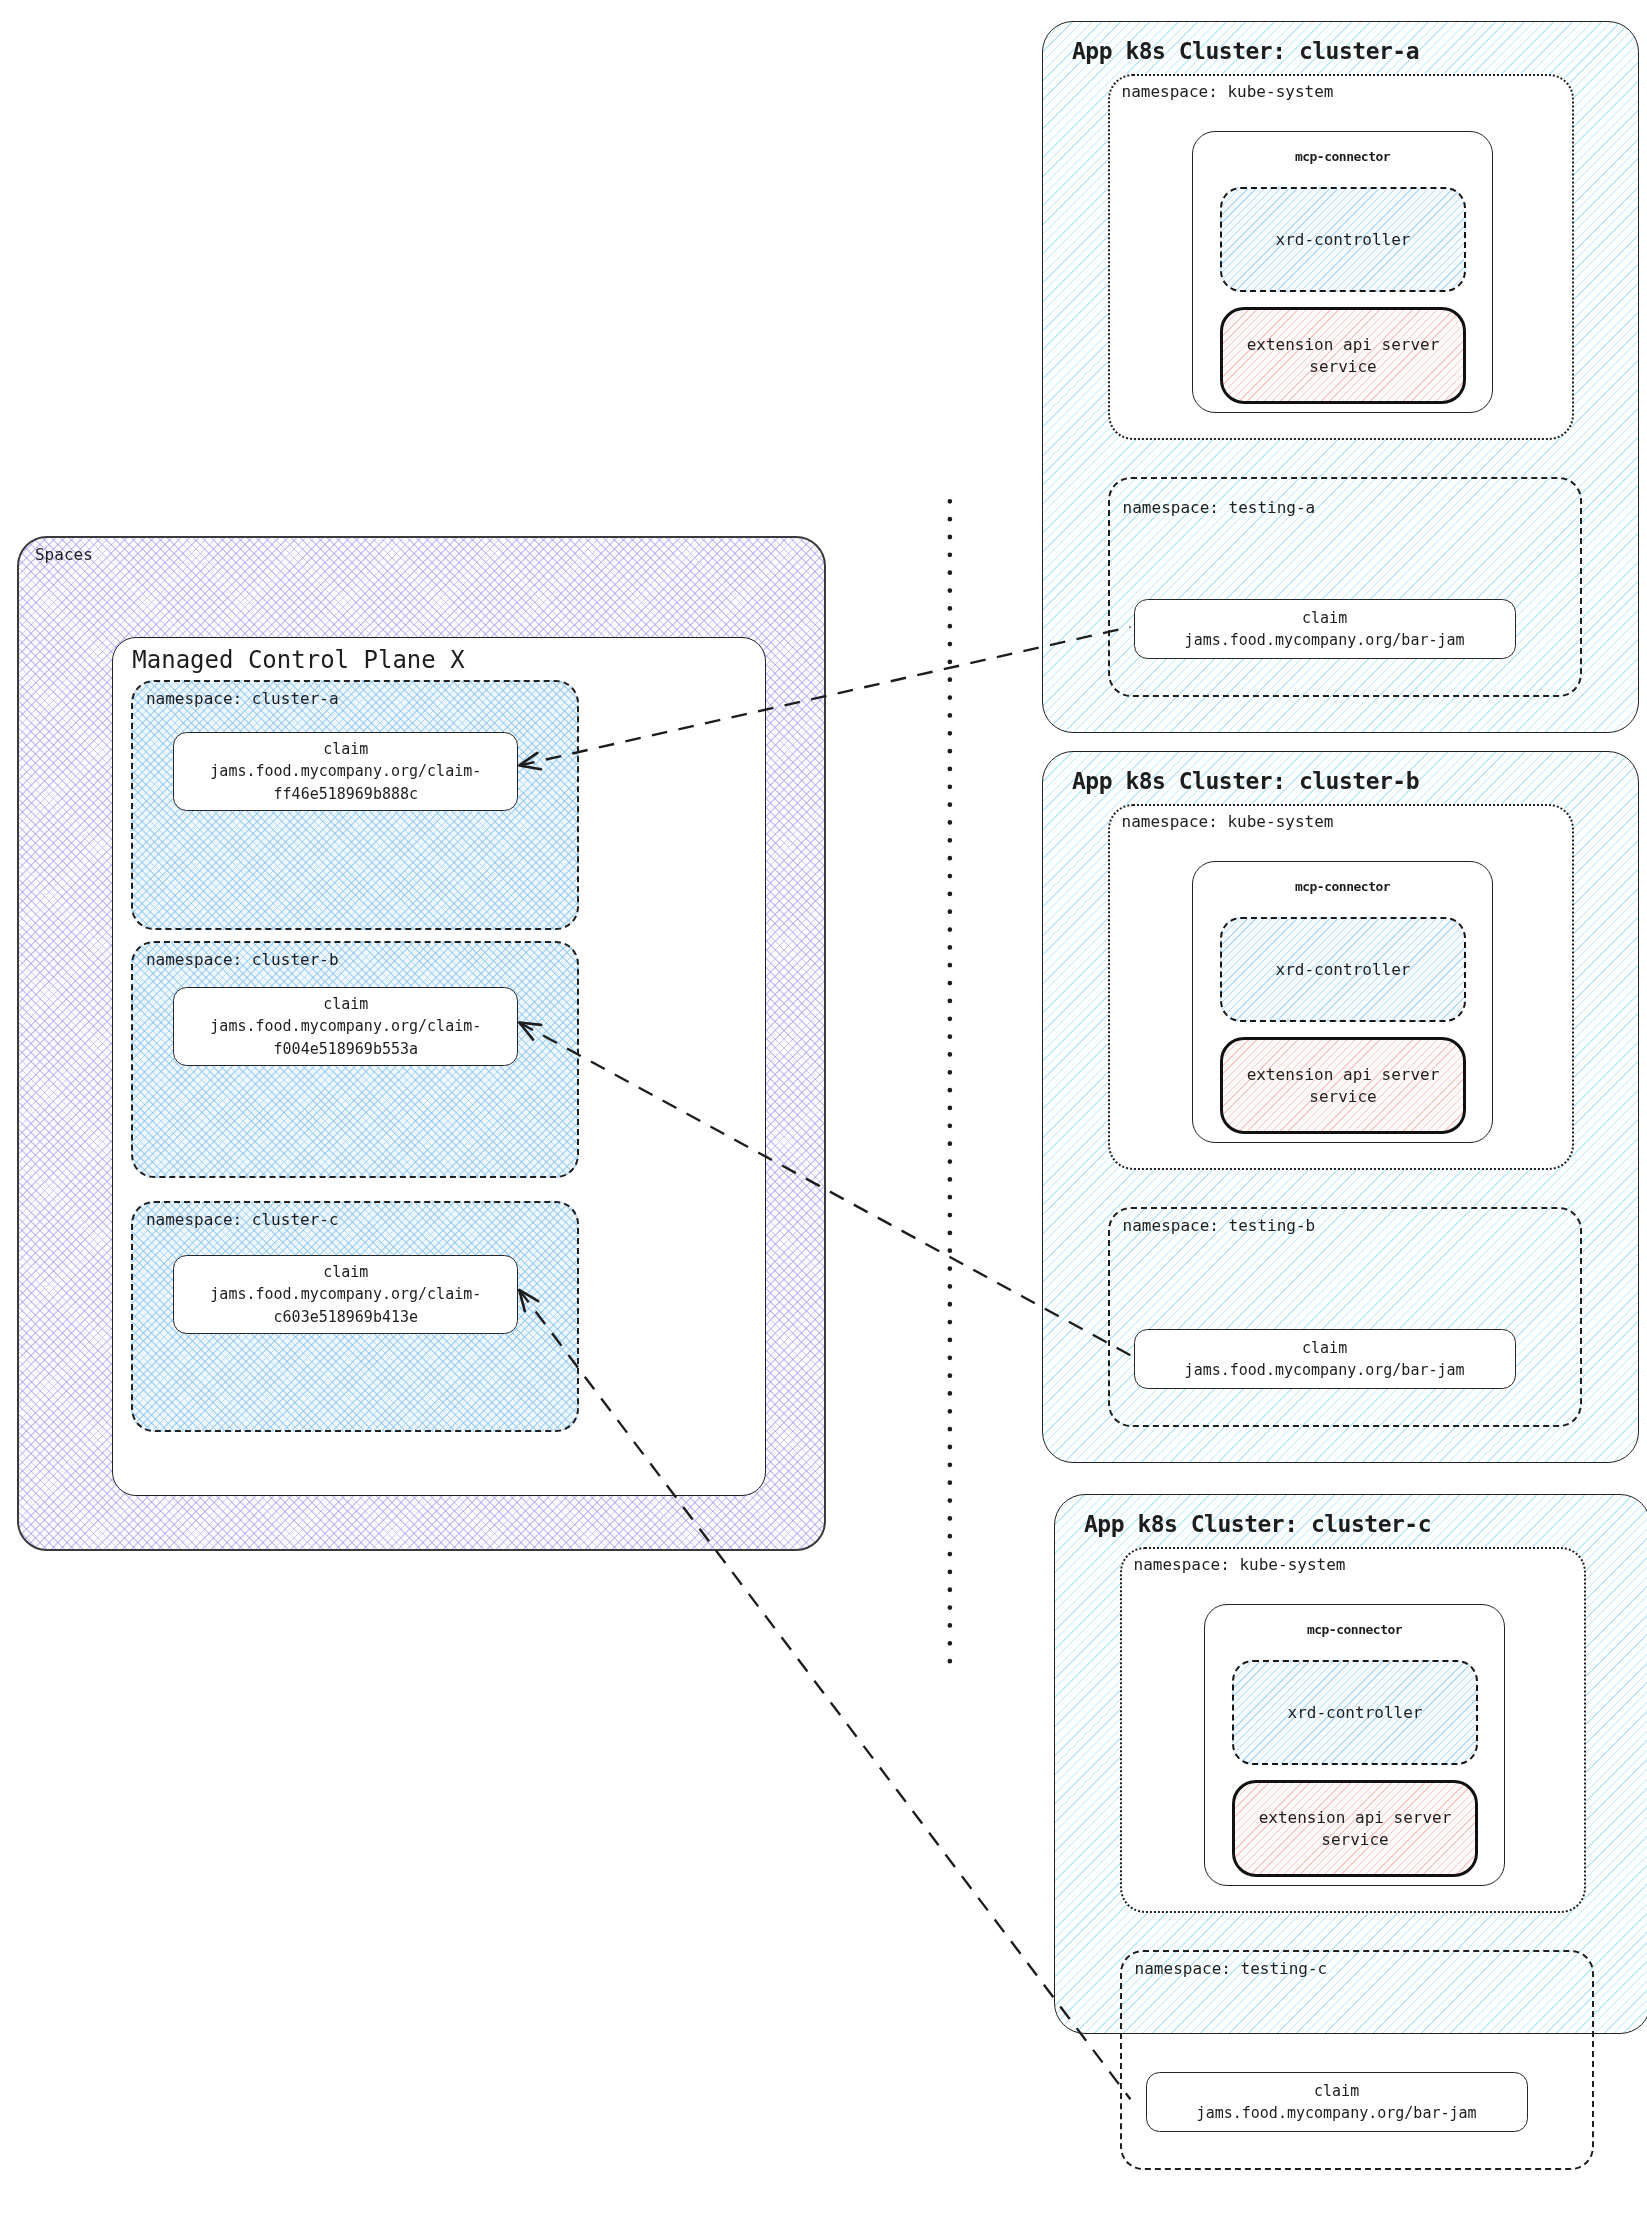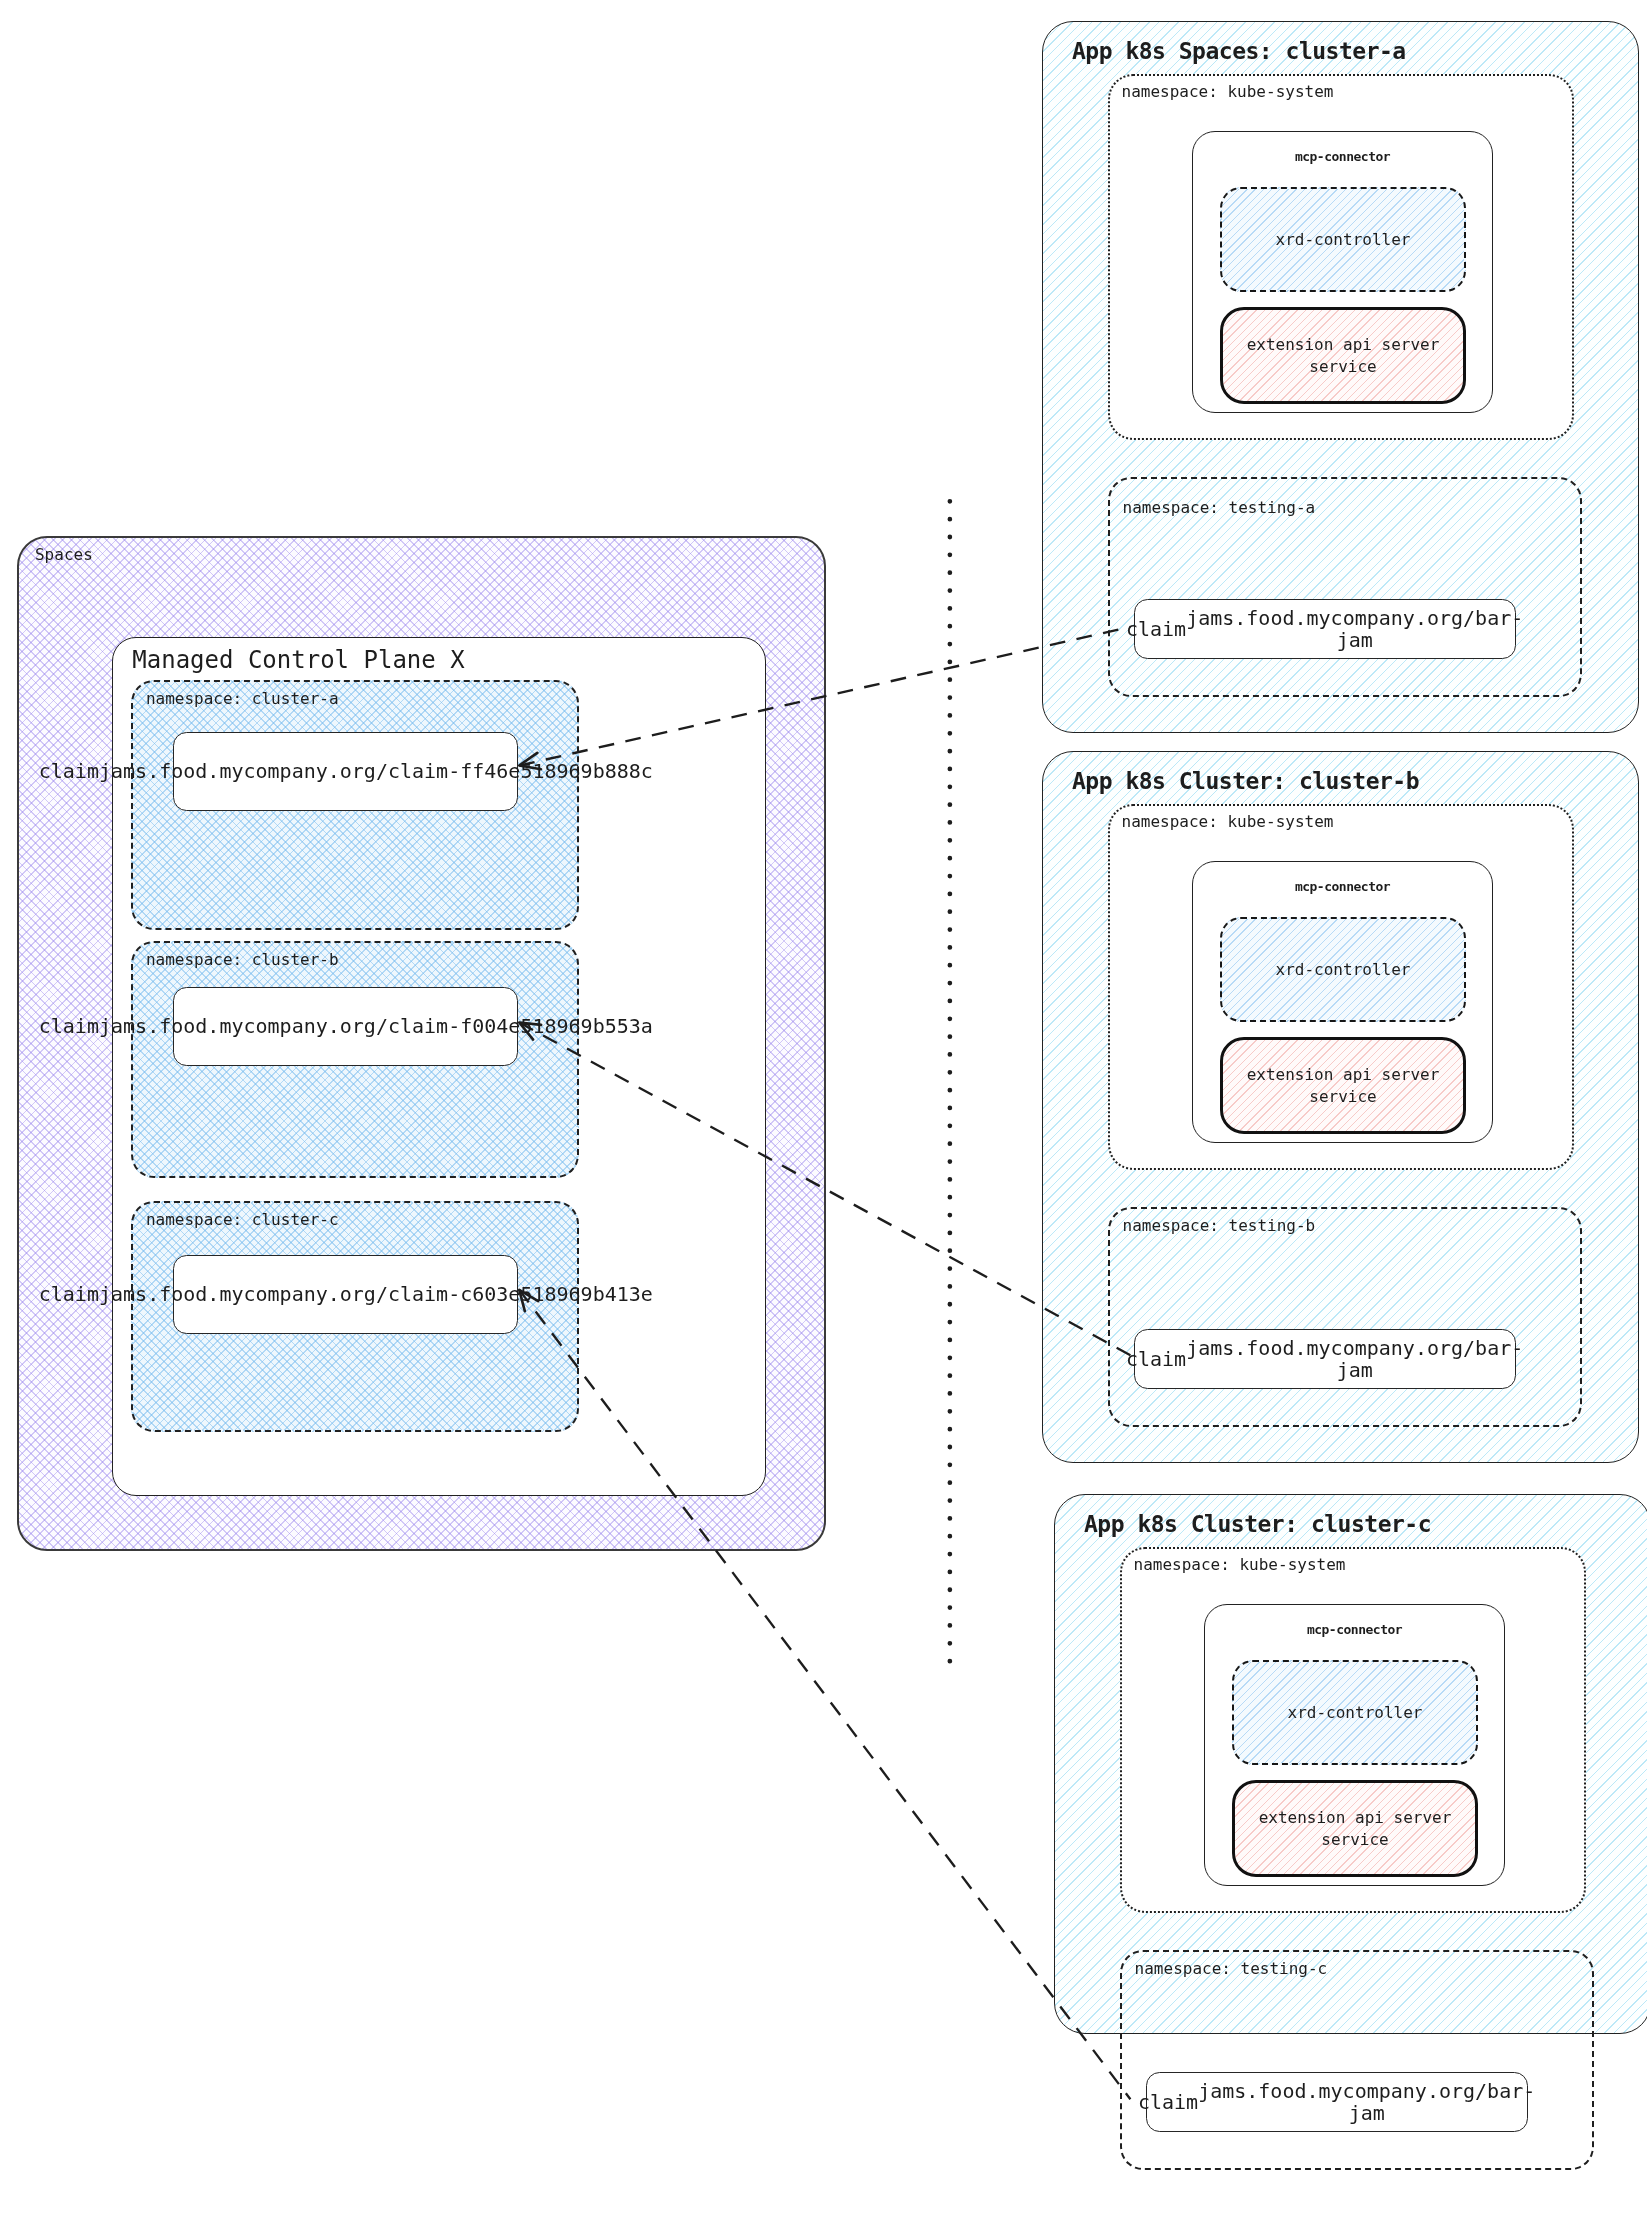--- a/index.html
+++ b/index.html
@@ -46,22 +46,22 @@
   .xrd-box{border:2.1px dashed #161616;border-radius:21px;}
   .ext-box{border:3.1px solid #111;border-radius:24px;}
   .claim-box{background:#ffffff;border:1.6px solid #262626;border-radius:13.6px;}
   .testing-box{background:transparent;}
   
   .lbl{font-size:16px;line-height:21px;white-space:nowrap;}
   .cluster-title{font-size:23px;line-height:30px;font-weight:600;white-space:nowrap;letter-spacing:-0.5px;}
   .mcp-title{font-size:13px;line-height:26px;font-weight:600;text-align:center;letter-spacing:-0.5px;}
   .mcpx-title{font-size:24px;line-height:23px;font-weight:500;white-space:nowrap;}
   .spaces-title{font-size:16px;line-height:21px;font-weight:500;}
-  .claim-text{display:flex;flex-direction:row;justify-content:center;align-items:center;
-              height:100%;font-size:20px;line-height:22.5px;text-align:center;}
+  .claim-text{display:flex;flex-direction:column;justify-content:center;align-items:center;
+              height:100%;font-size:15px;line-height:22.5px;text-align:center;}
   .node-text{display:flex;flex-direction:column;justify-content:center;align-items:center;
               height:100%;font-size:16px;line-height:22px;text-align:center;}
   svg#overlay{position:absolute;left:0;top:0;z-index:10;pointer-events:none;}
 </style>
 </head>
 <body>
 
 <div id="canvas">
 
   <div class="abs spaces-box hatch-purple-cross" style="left:17.3px;top:536px;width:809px;height:1015px;">
@@ -100,21 +100,21 @@
             <span>jams.food.mycompany.org/claim-</span>
             <span>c603e518969b413e</span>
           </div>
         </div>
       </div>
 
     </div>
   </div>
 
   <div class="abs cluster-box hatch-cyan-diag" style="left:1042px;top:21px;width:597px;height:712px;">
-    <div class="abs cluster-title" style="left:29px;top:13.6px;">App k8s Spaces: cluster-a</div>
+    <div class="abs cluster-title" style="left:29px;top:13.6px;">App k8s Cluster: cluster-a</div>
 
     <div class="abs kube-box" style="left:65px;top:52px;width:466px;height:366px;">
       <div class="abs lbl" style="left:11.5px;top:5.2px;">namespace: kube-system</div>
 
       <div class="abs mcp-box" style="left:82px;top:55px;width:301px;height:282px;">
         <div class="abs mcp-title" style="left:0;right:0;top:11.5px;">mcp-connector</div>
         <div class="abs xrd-box hatch-blue-diag" style="left:27px;top:55px;width:246px;height:105px;">
           <div class="node-text">xrd-controller</div>
         </div>
         <div class="abs ext-box hatch-pink-diag" style="left:27px;top:175px;width:246px;height:97px;">

